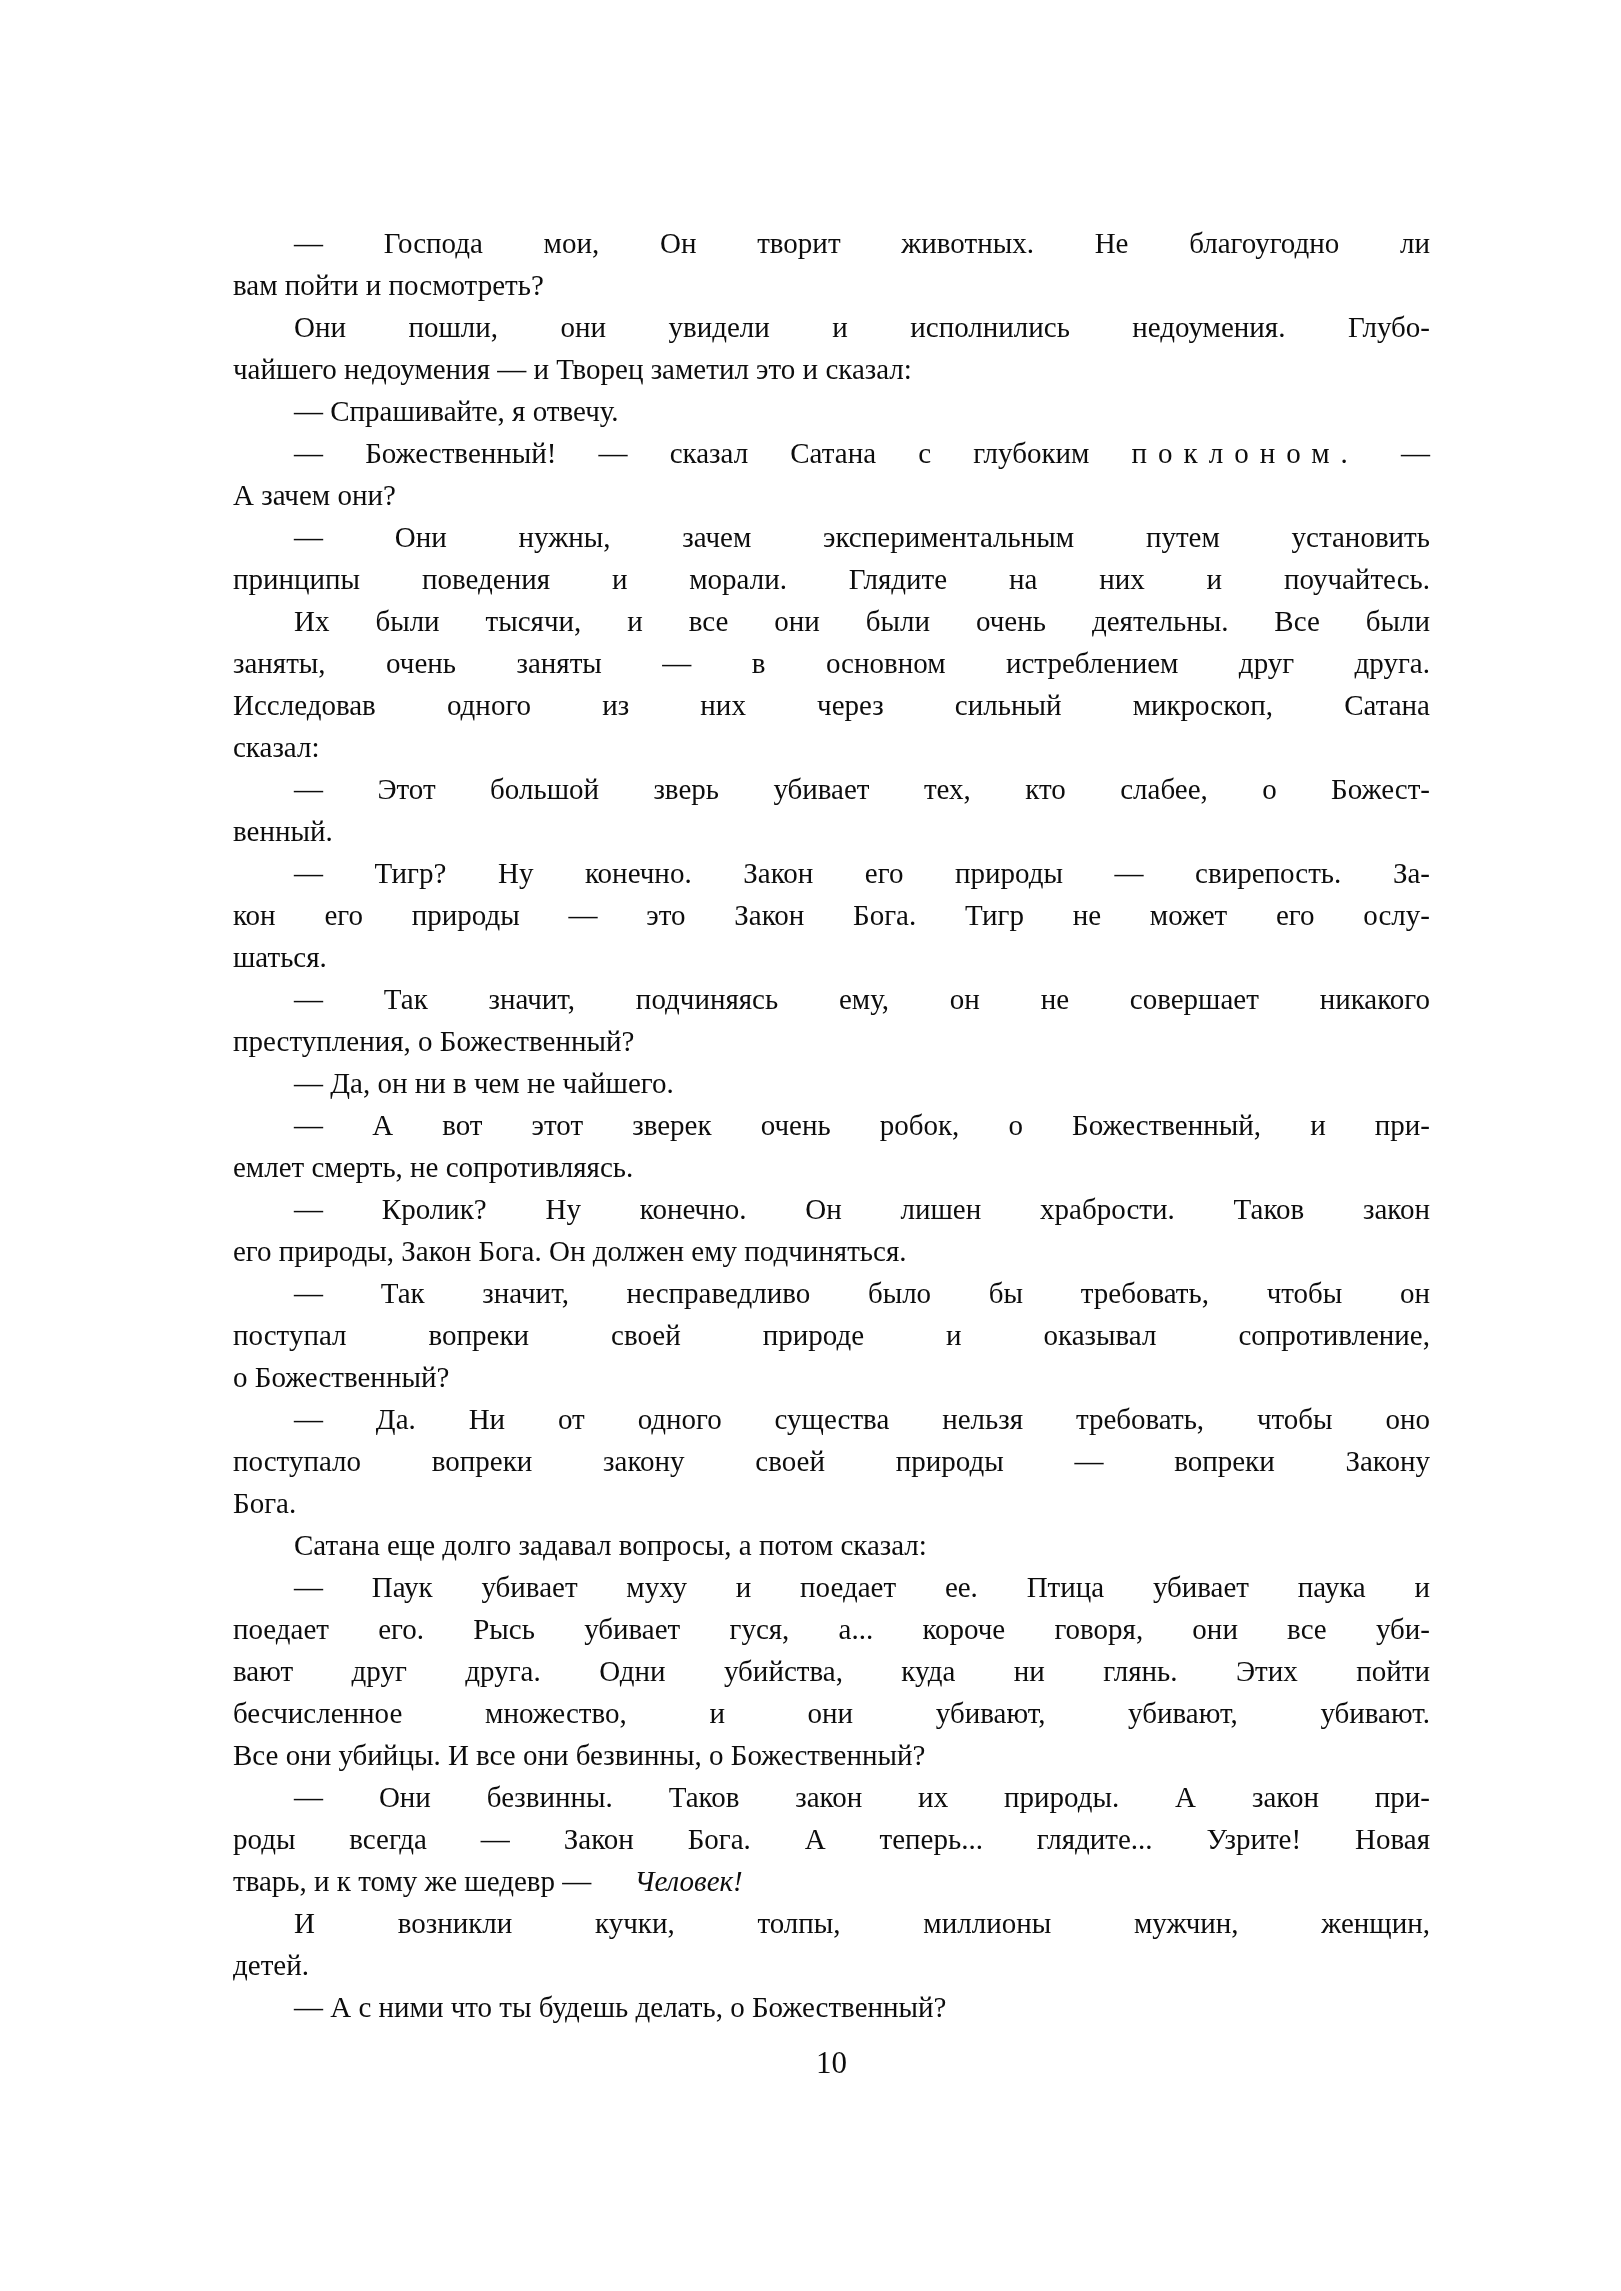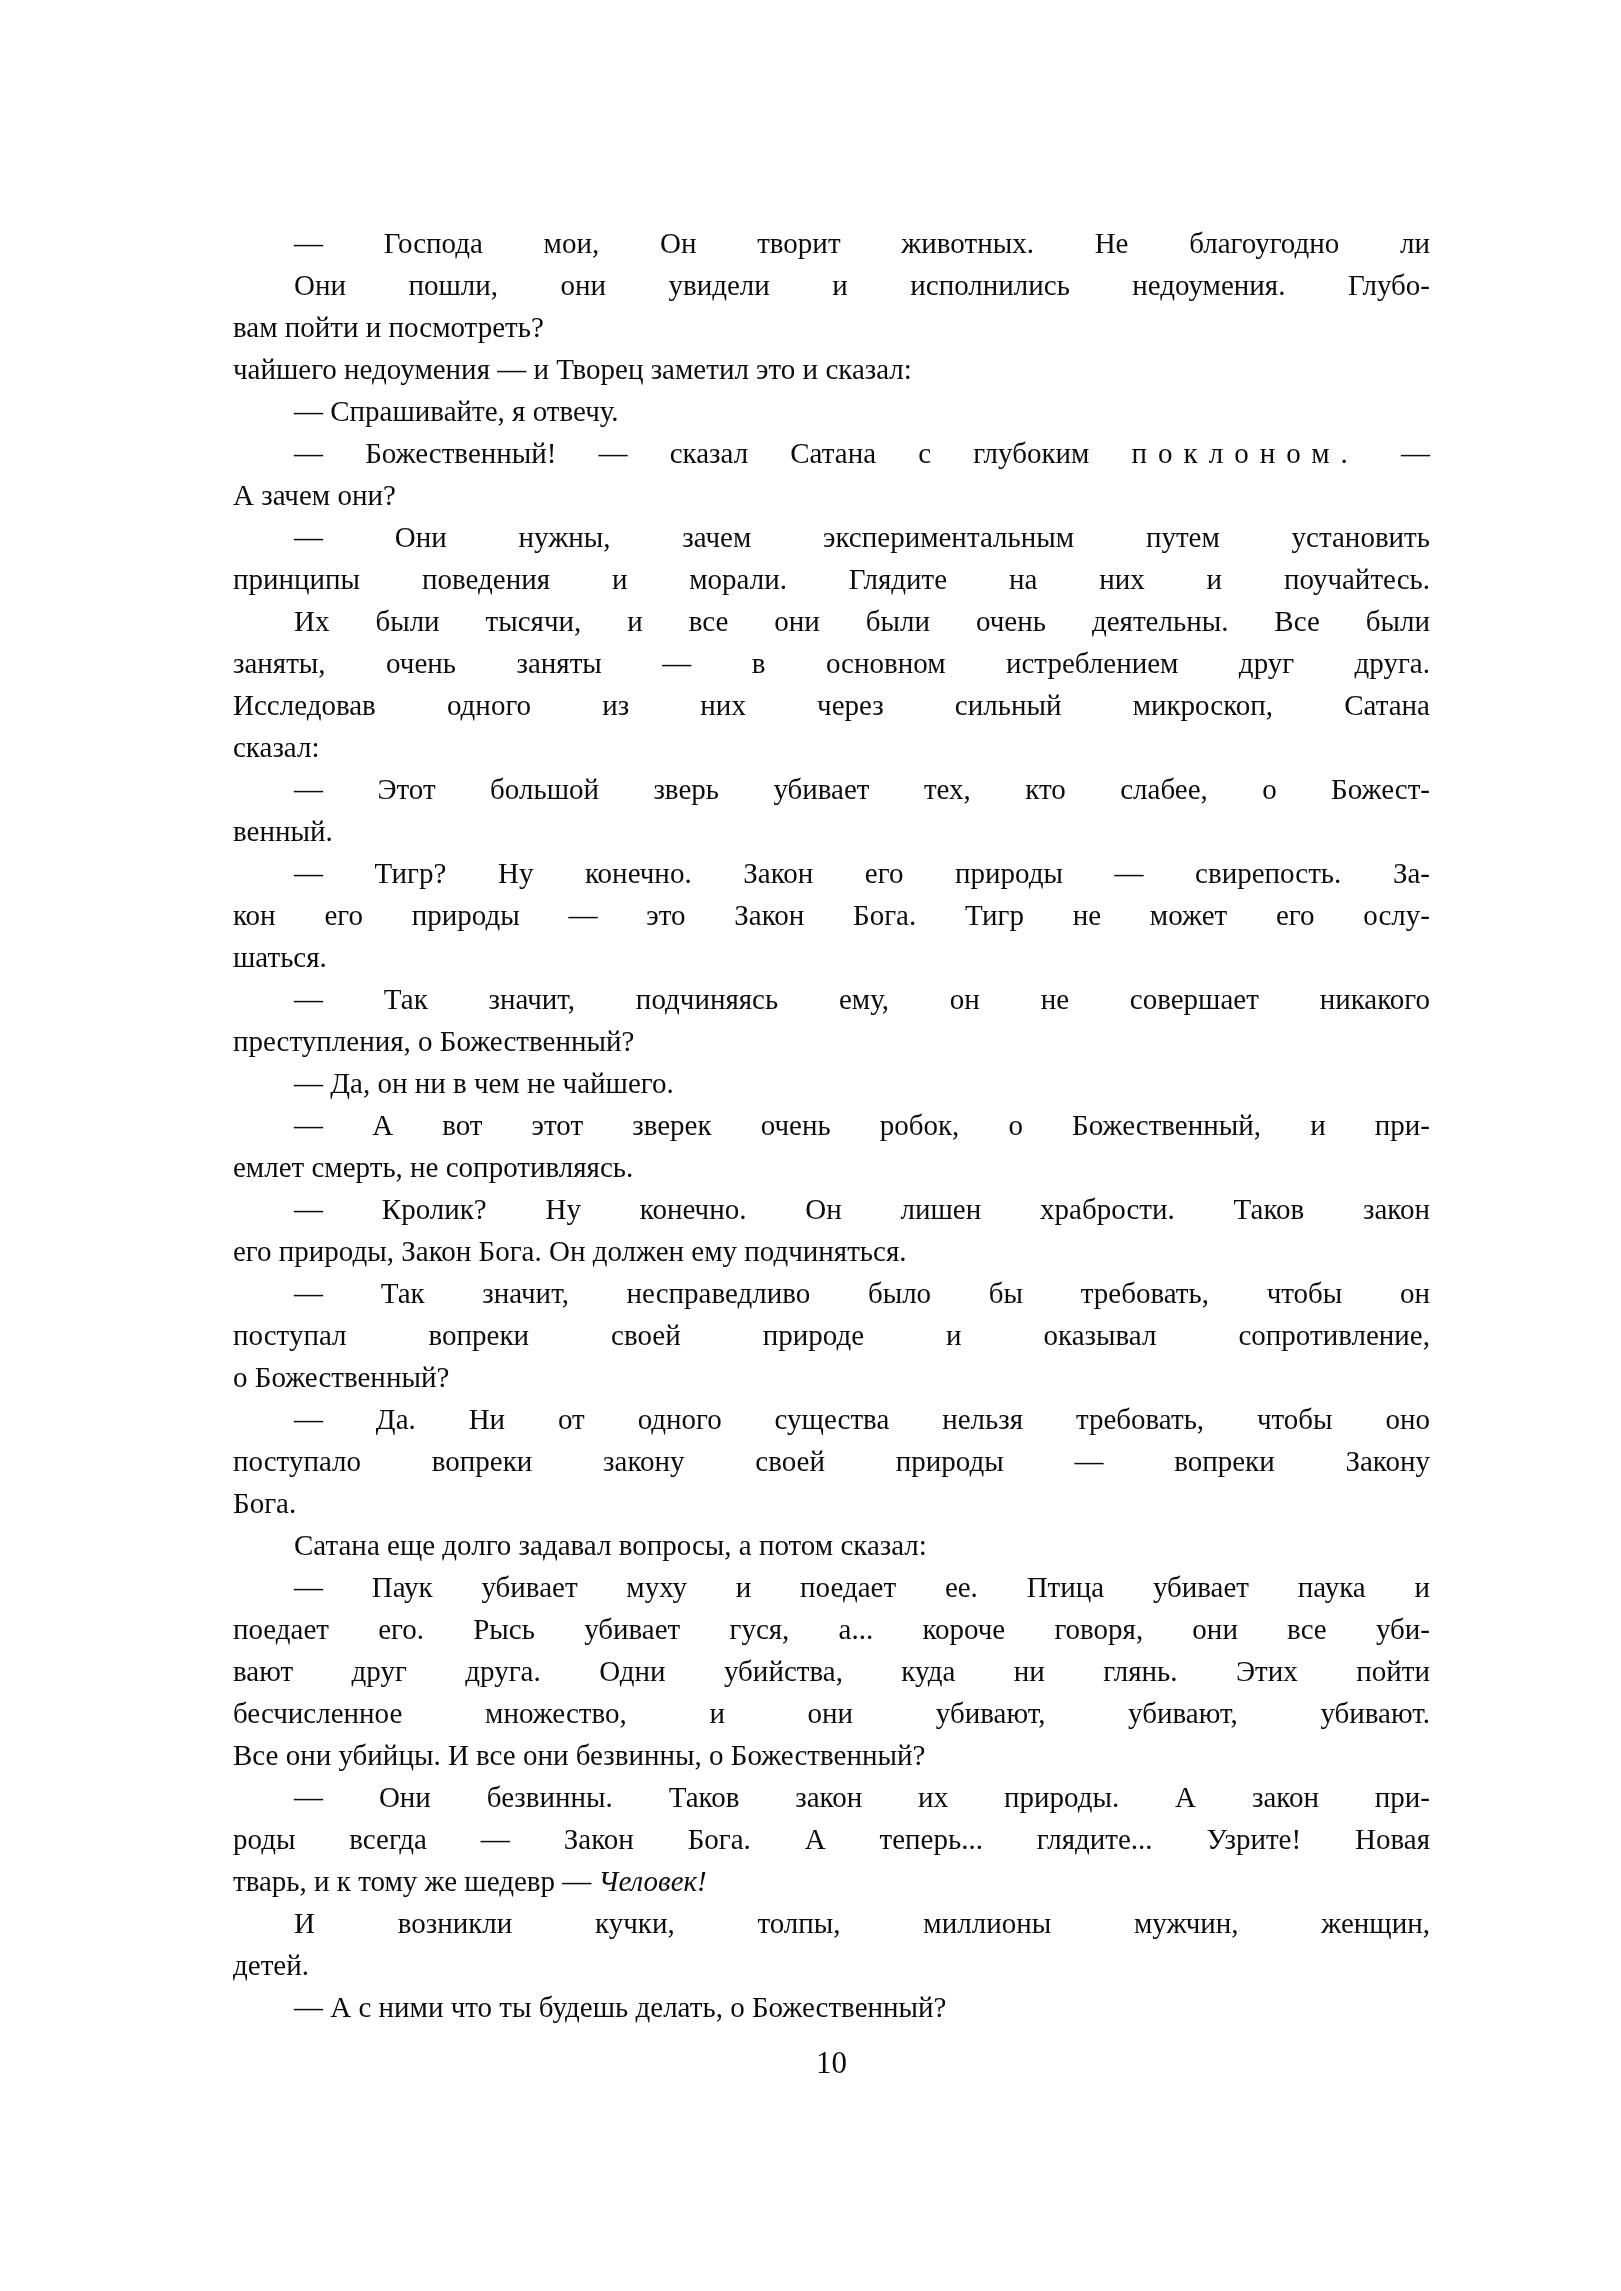--- a/index.html
+++ b/index.html
@@ -32,40 +32,40 @@
     text-align-last: justify;
   }
   .line.left {
     text-align: left;
     text-align-last: left;
   }
   .line.indent {
     padding-left: 61px;
   }
   .seg-normal { font-style: normal; }
-  .seg-italic { font-style: italic; }
+  .seg-italic { font-style: italic; margin-left: 36px; }
   .seg-spaced { letter-spacing: 0.38em; }
   .page-number {
     position: absolute;
     left: 233px;
     top: 2044px;
     width: 1197px;
     text-align: center;
     font-size: 31px;
     line-height: 38px;
   }
 </style>
 </head>
 <body>
 
 <div class="page">
   <div class="text-block" id="text-block">
       <div class="line justify indent"><span class="seg-normal">— Господа мои, Он творит животных. Не благоугодно ли</span></div>
+      <div class="line left"><span class="seg-normal">вам пойти и посмотреть?</span></div>
       <div class="line justify indent"><span class="seg-normal">Они пошли, они увидели и исполнились недоумения. Глубо-</span></div>
-      <div class="line left"><span class="seg-normal">вам пойти и посмотреть?</span></div>
       <div class="line left"><span class="seg-normal">чайшего недоумения — и Творец заметил это и сказал:</span></div>
       <div class="line left indent"><span class="seg-normal">— Спрашивайте, я отвечу.</span></div>
       <div class="line justify indent"><span class="seg-normal">— Божественный! — сказал Сатана с глубоким </span><span class="seg-spaced">поклоном.</span><span class="seg-normal"> —</span></div>
       <div class="line left"><span class="seg-normal">А зачем они?</span></div>
       <div class="line justify indent"><span class="seg-normal">— Они нужны, зачем экспериментальным путем установить</span></div>
       <div class="line justify"><span class="seg-normal">принципы поведения и морали. Глядите на них и поучайтесь.</span></div>
       <div class="line justify indent"><span class="seg-normal">Их были тысячи, и все они были очень деятельны. Все были</span></div>
       <div class="line justify"><span class="seg-normal">заняты, очень заняты — в основном истреблением друг друга.</span></div>
       <div class="line justify"><span class="seg-normal">Исследовав одного из них через сильный микроскоп, Сатана</span></div>
       <div class="line left"><span class="seg-normal">сказал:</span></div>

